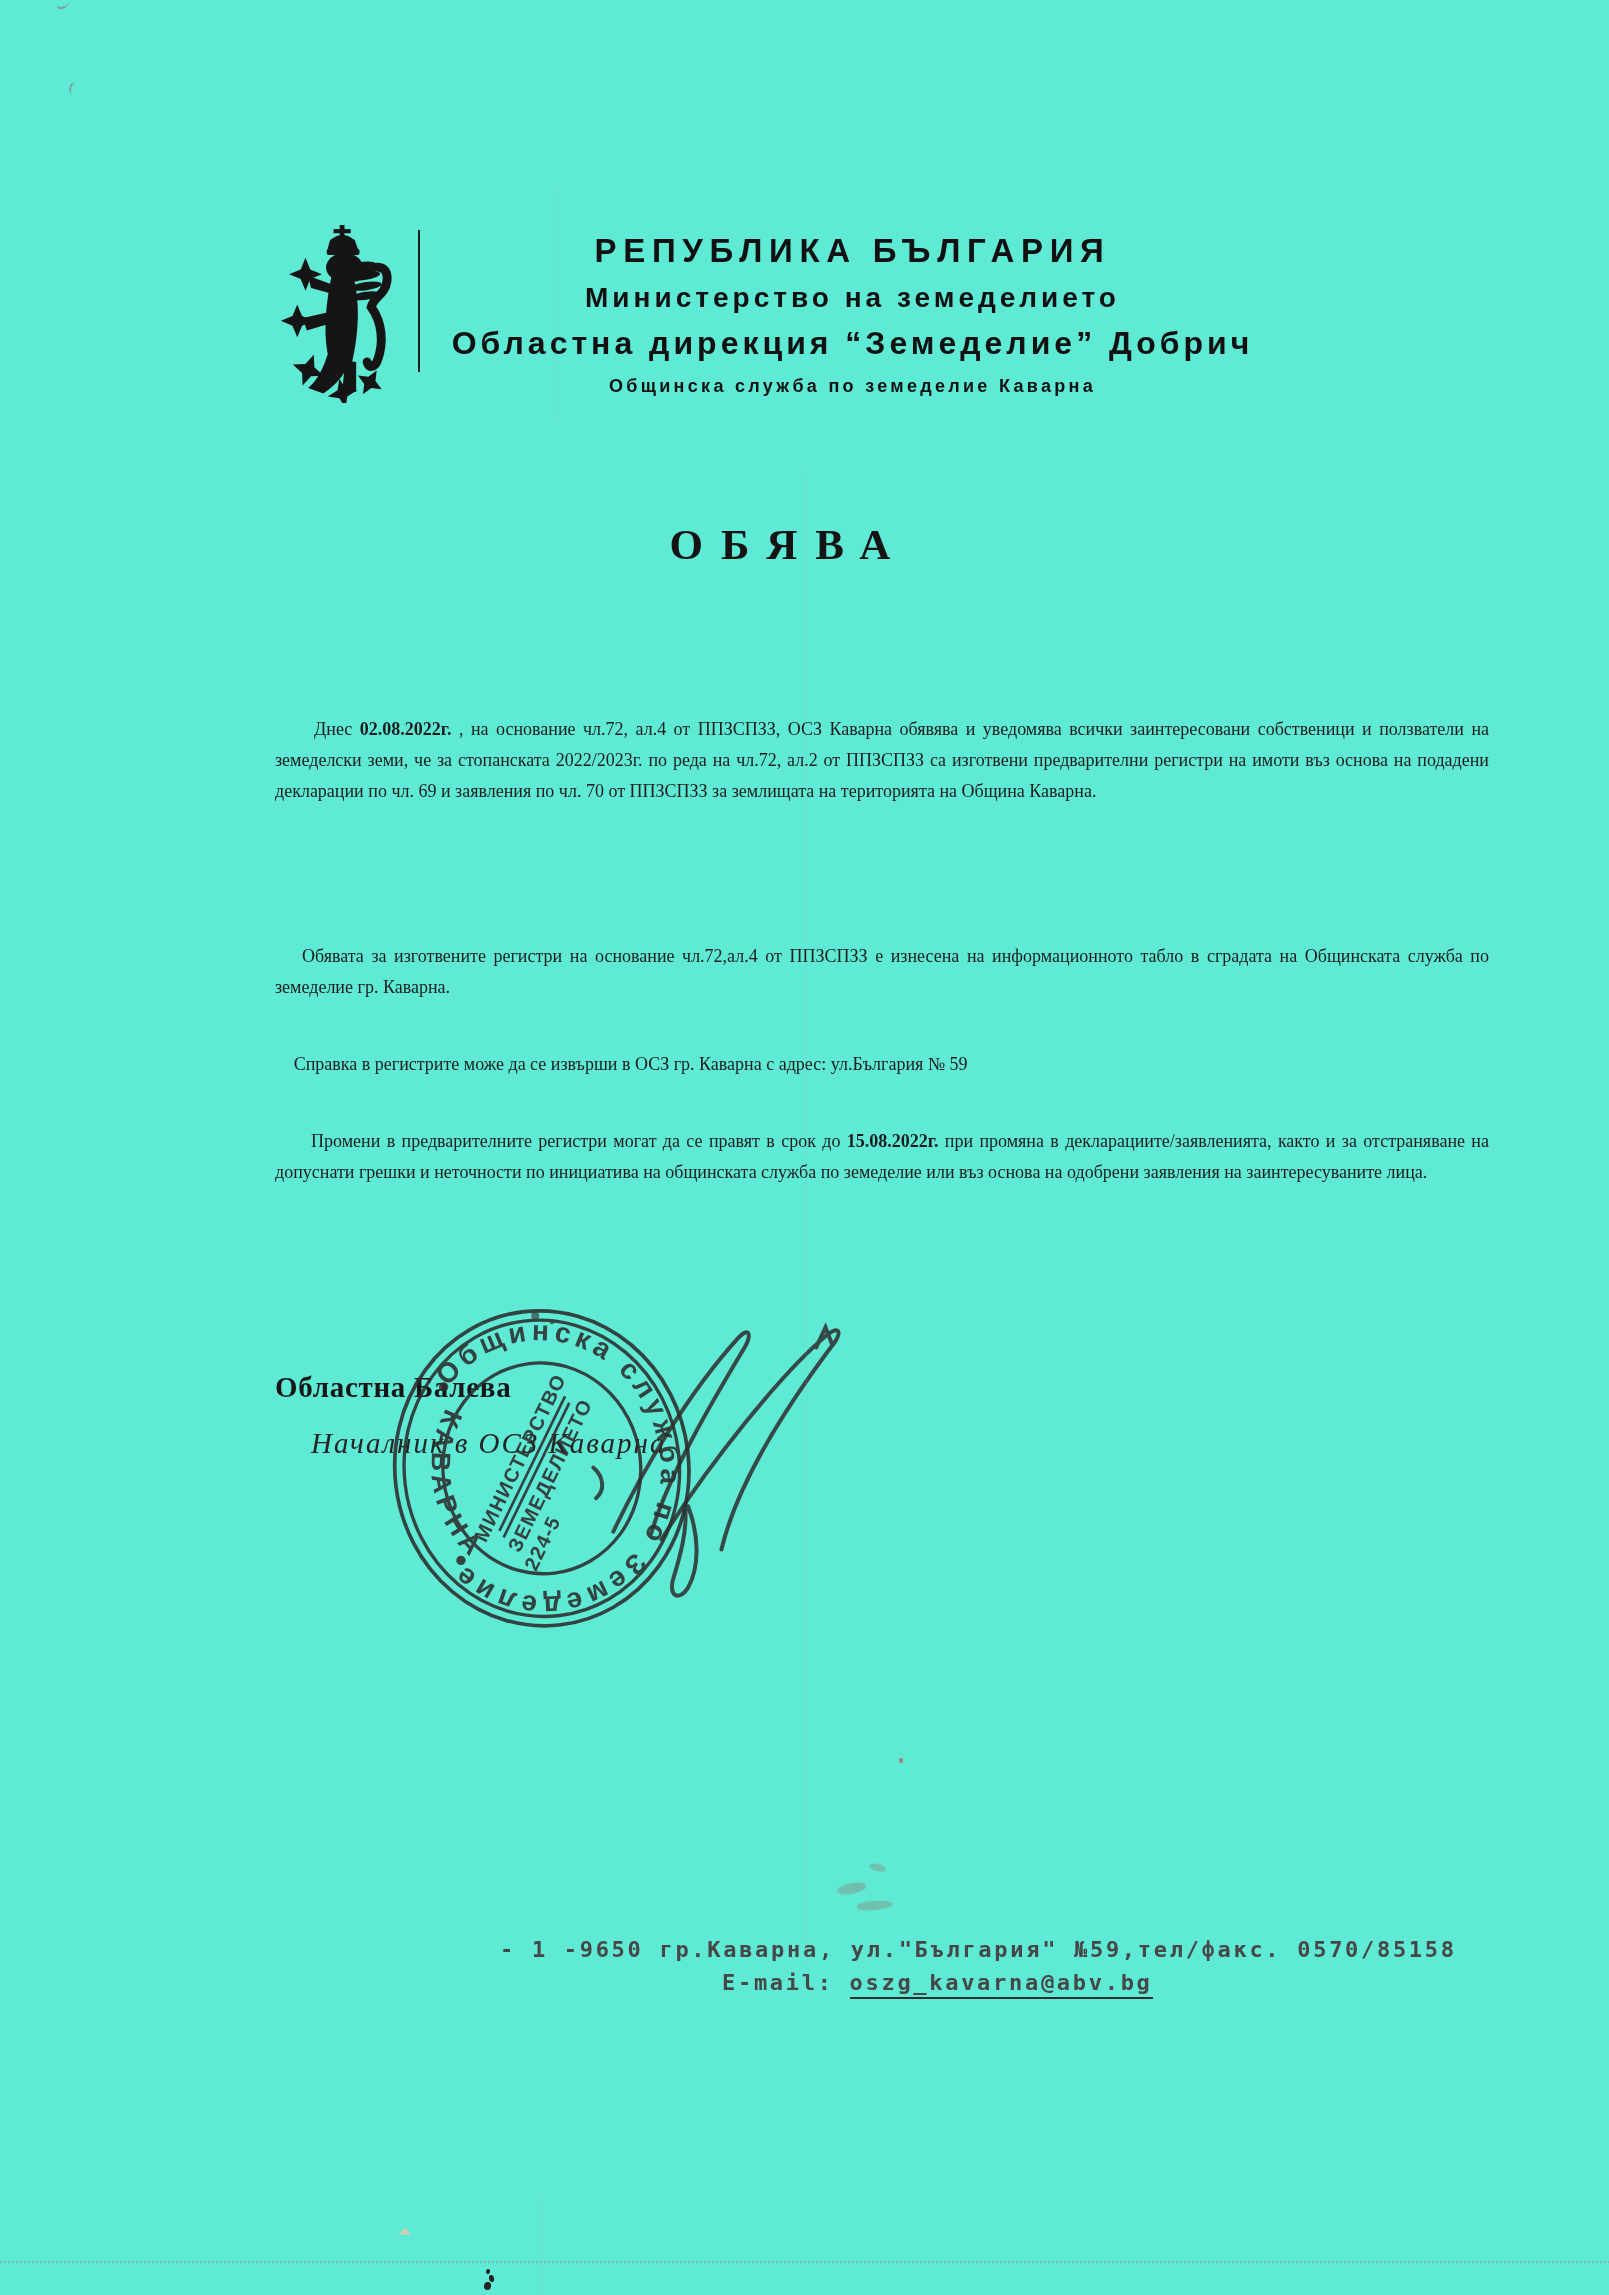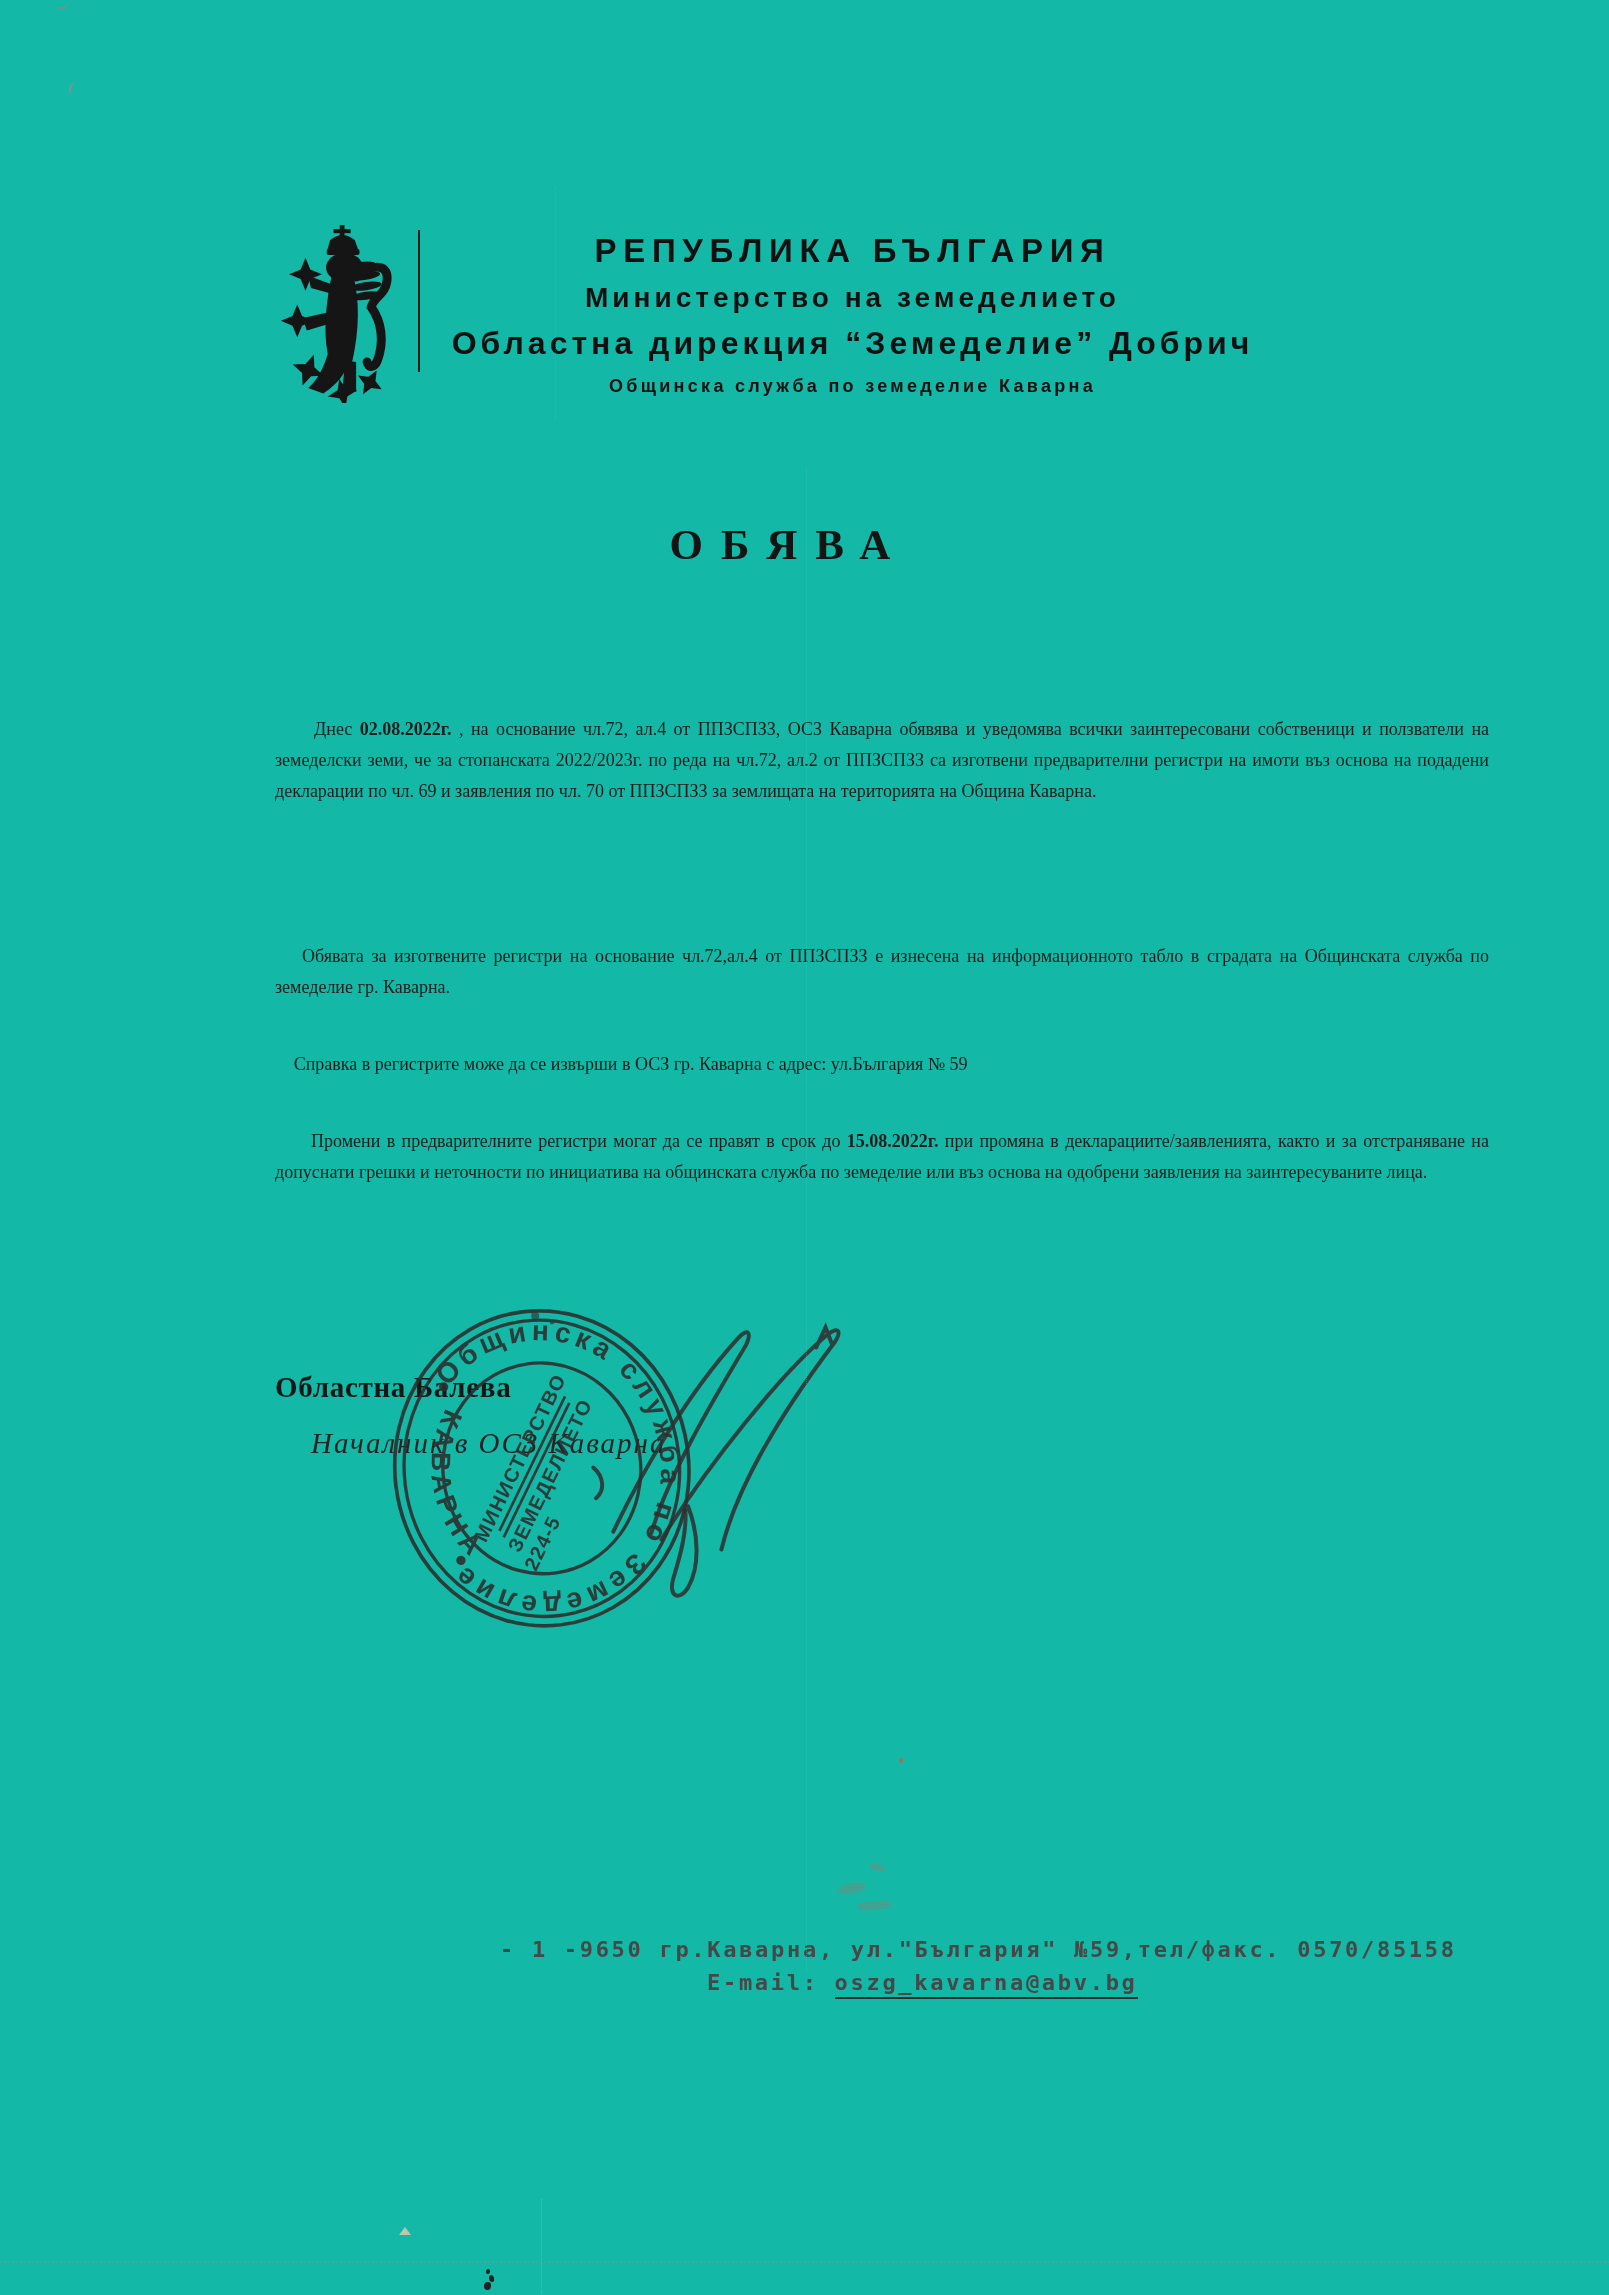--- a/index.html
+++ b/index.html
@@ -1,19 +1,19 @@
 <!DOCTYPE html>
 <html style="font-size:10.7px"><head>
 <meta charset="utf-8">
 <style>
   * { margin:0; padding:0; box-sizing:border-box; }
   html,body { background:#e8e8e6; }
   .page {
     position:relative; width:1610px; height:2295px;
-    background:#14b8a6; overflow:hidden;
+    background:#5eead4; overflow:hidden;
     font-family:"Liberation Serif", serif; color:#1f1f1f;
   }
   
   .lion-svg { position:absolute; left:279px; top:225px; }
   .header-divider { position:absolute; left:418px; top:230px; width:2px; height:142px; background:#1c1c1c; }
   .header-text {
     position:absolute; left:408px; top:231px; width:889px; text-align:center;
     font-family:"Liberation Sans", sans-serif; font-weight:bold; color:#111;
   }
   .hl1 { font-size:33px; letter-spacing:6.7px; line-height:40px; margin-bottom:9.4px; }
@@ -46,21 +46,21 @@
     font-size:29px; font-style:italic; letter-spacing:2px; color:#242424;margin-left:38px;
   }
   .stamp-svg { position:absolute; left:388px; top:1304px; opacity:.88; }
   .scribble-svg { position:absolute; left:374px; top:1286px; }
   
   .footer-line {
     position:absolute; font-family:"DejaVu Sans Mono", monospace;
     font-weight:bold; font-size:22px; letter-spacing:2.7px; color:#474747;
   }
   .f1 { left:500px;  top:1937px; }
-  .f2 { left:707px; top:1970px; }
+  .f2 { left:722px; top:1970px; }
   .email-underline { border-bottom:2px solid #2e2e2e; padding-bottom:2px; }
   
   .fold-v { position:absolute; border-left:1.3px dotted #b0b0b0; width:0; }
   .fold-v1 { left:806px; top:468px;  height:1504px; opacity:.32; }
   .fold-v2 { left:541px;  top:2199px; height:97px;  opacity:.5; }
   .fold-v3 { left:555px;  top:187px;  height:234px;  opacity:.22; }
   .fold-h  { position:absolute; left:0; right:0; top:2261px; border-top:2px dotted #8f8f8f; opacity:.5; }
   .curl1 { position:absolute; left:57px; top:1.3px; width:12px; height:8px;
            border-bottom:2px solid #8a8a8a; border-radius:0 0 9.4px 4px; opacity:.8; }
   .curl2 { position:absolute; left:69px; top:82px; width:8px; height:13.4px;

